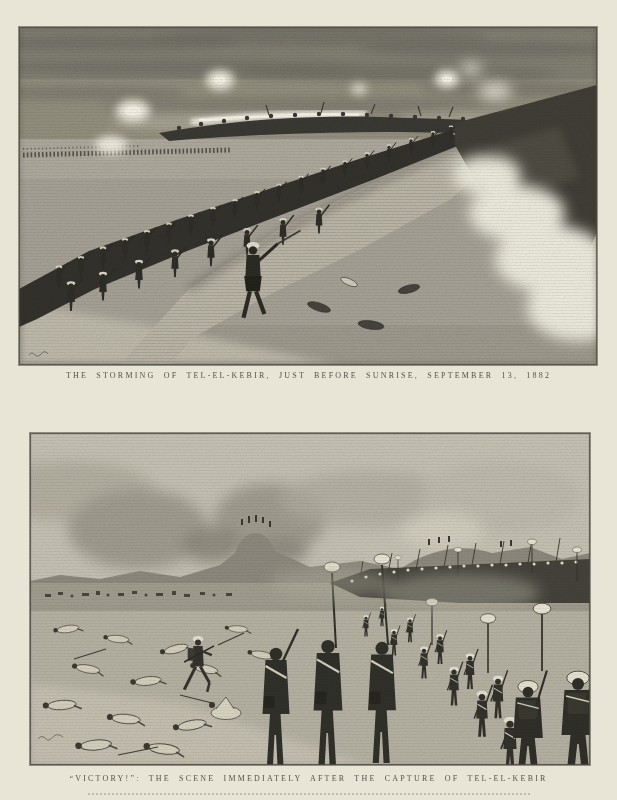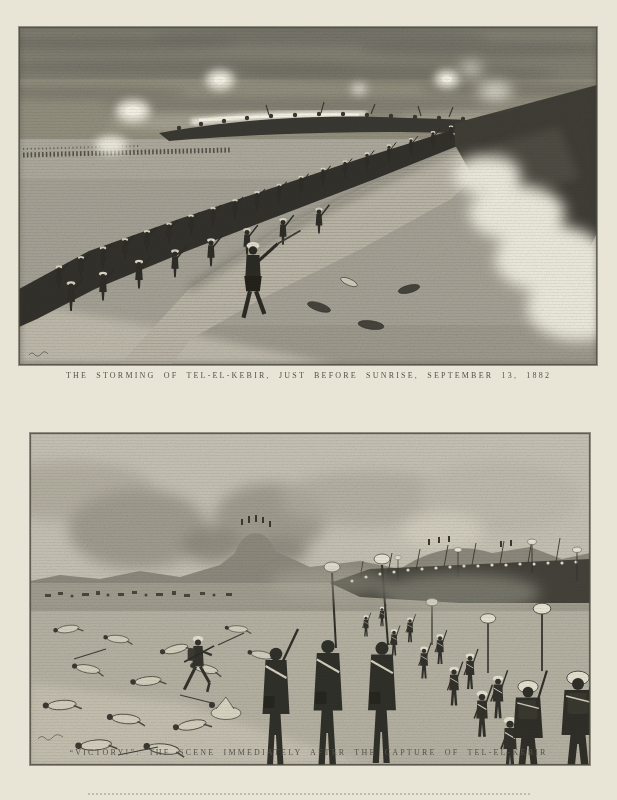--- a/index.html
+++ b/index.html
@@ -15,21 +15,21 @@
   .eng2{left:30px;top:433px;width:560px;height:332px;}
   .caption{
     position:absolute;left:0;width:617px;
     text-align:center;
     font-size:8px;line-height:9px;
     letter-spacing:2.2px;word-spacing:4px;
     color:#56524a;
     white-space:nowrap;
   }
   .caption1{top:371px;}
-  .caption2{top:748px;}
+  .caption2{top:774px;}
   .remnant{
     position:absolute;top:793px;left:88px;width:442px;height:0;
     border-top:2px dotted rgba(86,82,74,0.28);
   }
 </style>
 </head>
 <body>
 
 <div class="plate">
 

